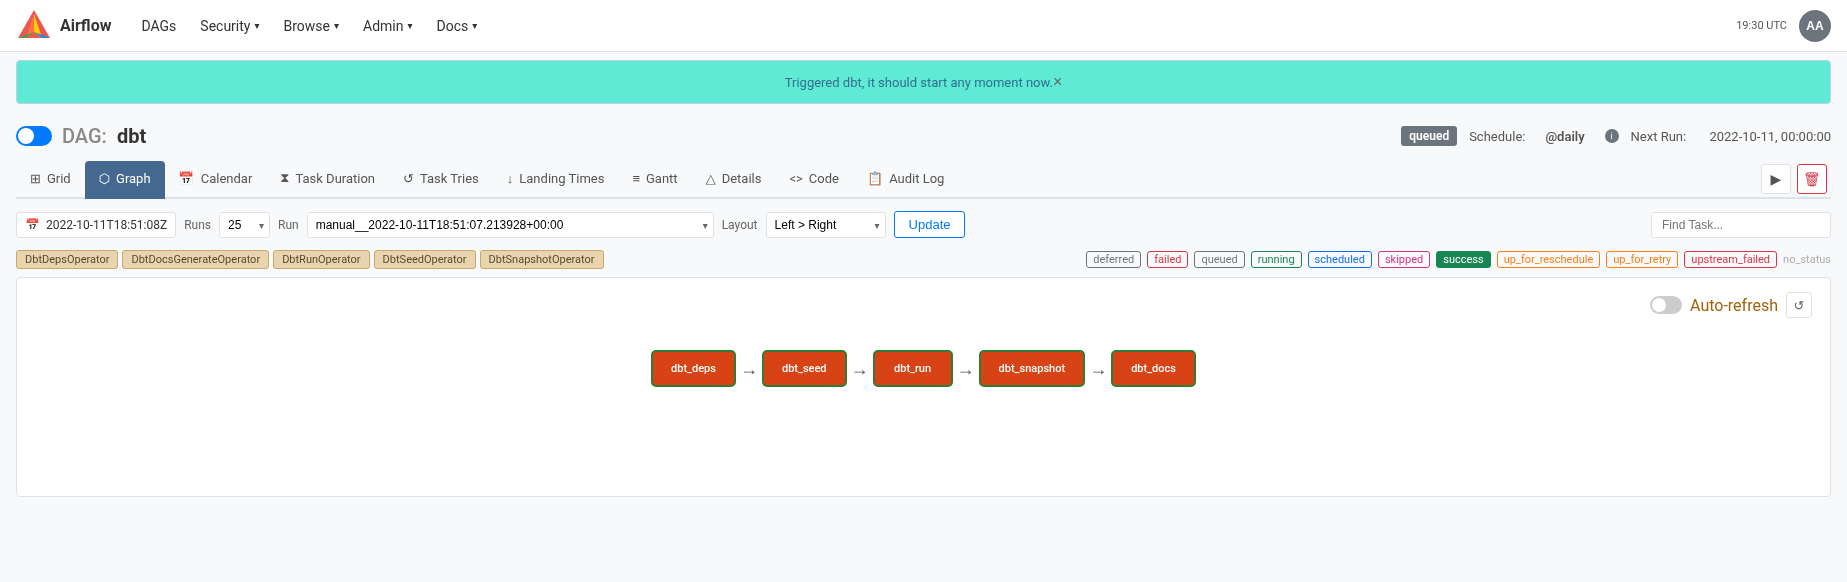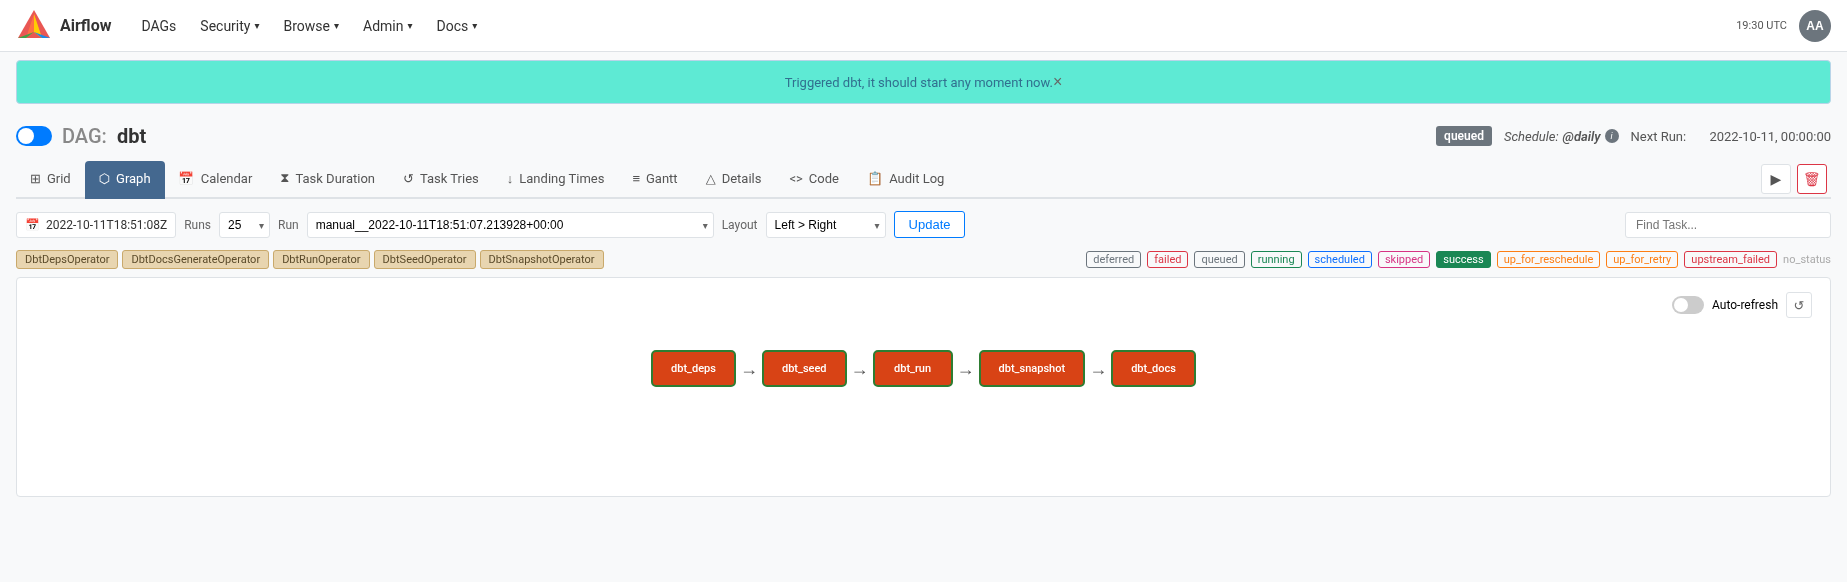--- a/index.html
+++ b/index.html
@@ -122,21 +122,21 @@
       gap: 12px;
     }
     .badge-queued {
       background: #6c757d;
       color: #fff;
       padding: 3px 8px;
       border-radius: 3px;
       font-size: 12px;
       font-weight: 600;
     }
-    .schedule-info { font-size: 13px; color: #555; display: flex; align-items: center; gap: 4px; font-style: italic; }
+    .schedule-info { font-size: 13px; color: #555; display: flex; align-items: center; gap: 20px; }
     .info-icon { width: 14px; height: 14px; background: #6c757d; border-radius: 50%; color: #fff; font-size: 9px; display: inline-flex; align-items: center; justify-content: center; cursor: pointer; }
     .next-run { font-size: 13px; color: #555; }
 
     
     .tabs-bar {
       display: flex;
       align-items: center;
       border-bottom: 2px solid #dee2e6;
       margin-bottom: 12px;
       justify-content: space-between;
@@ -216,21 +216,21 @@
       border-radius: 3px;
       cursor: pointer;
       font-size: 13px;
     }
     .find-task-input {
       margin-left: auto;
       border: 1px solid #dee2e6;
       border-radius: 3px;
       padding: 5px 10px;
       font-size: 12px;
-      width: 206px;
+      width: 180px;
     }
 
     
     .operator-tags {
       display: flex;
       align-items: center;
       justify-content: space-between;
       margin-bottom: 8px;
     }
     .operator-tags-left { display: flex; gap: 4px; flex-wrap: wrap; }
@@ -290,21 +290,21 @@
       cursor: pointer;
     }
     .ar-slider::after {
       content: '';
       position: absolute;
       width: 14px; height: 14px;
       background: #fff;
       border-radius: 50%;
       top: 2px; left: 2px;
     }
-    .auto-refresh-label { font-size: 12px; color: #000000; }
+    .auto-refresh-label { font-size: 16px; color: #a16207; }
     .refresh-btn {
       background: none; border: 1px solid #dee2e6; border-radius: 3px;
       width: 26px; height: 26px;
       cursor: pointer; font-size: 13px;
       display: flex; align-items: center; justify-content: center;
       color: #666;
     }
 
     
     .flow-diagram {

